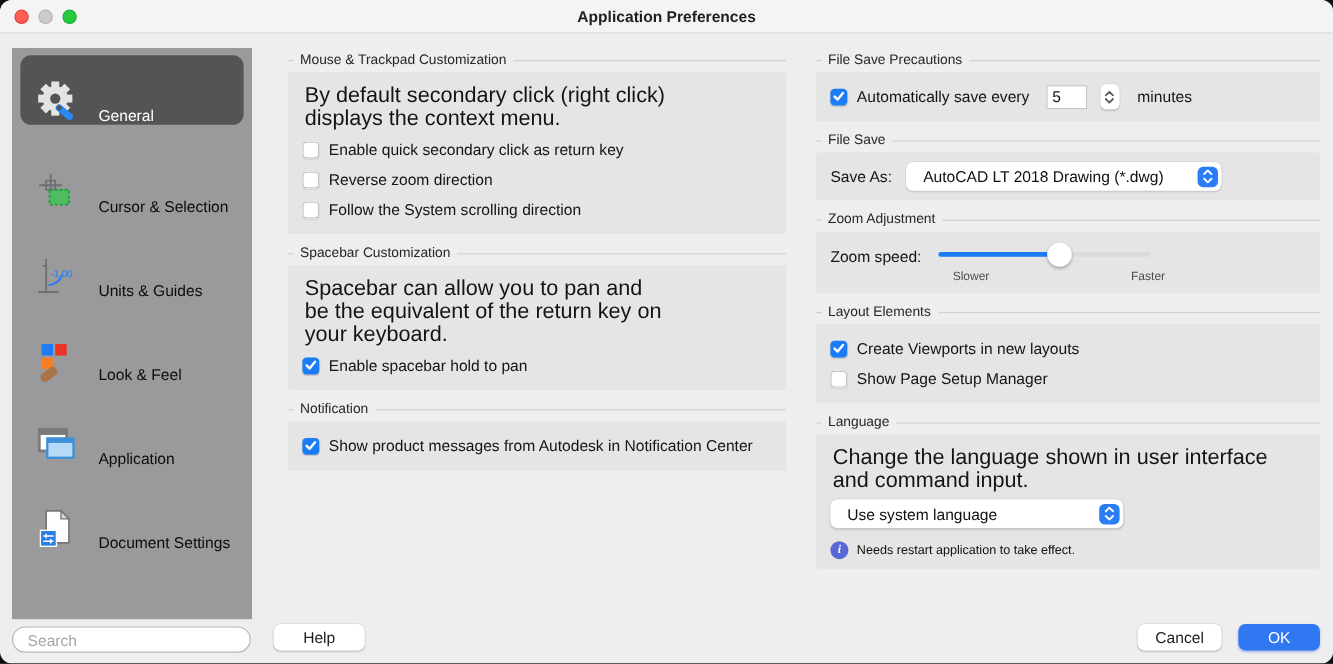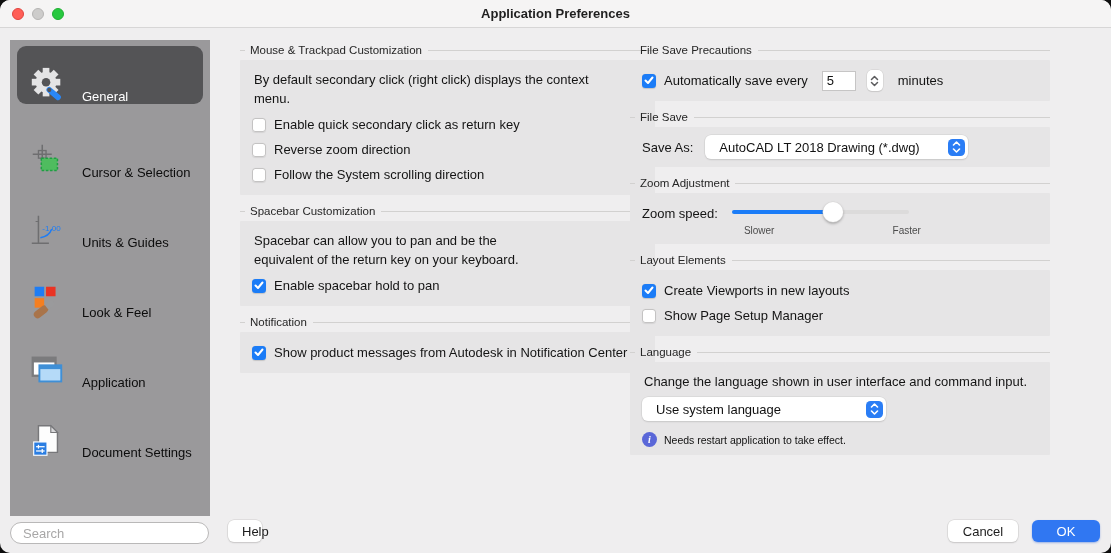--- a/index.html
+++ b/index.html
@@ -17,33 +17,33 @@
   .sidebar{position:absolute;left:10px;top:40px;width:200px;height:476px;background:#9a999b;}
   .sb-item{position:relative;height:70px;display:flex;align-items:flex-end;padding-left:18px;gap:16px;cursor:default;}
   .sb-item .label{font-size:13px;color:#0c0c0c;}
   .sb-item.selected{height:58px;margin:6px 7px;border-radius:9px;background:#545456;padding-left:11px;}
   .sb-item.selected .label{color:#ffffff;}
   .sb-icon{width:38px;height:38px;flex:0 0 38px;}
   
   .search{position:absolute;left:10px;top:522px;width:199px;height:22px;border-radius:11px;border:1px solid #b9b8b8;background:#ffffff;padding:0 12px;font-size:13px;color:#222;outline:none;}
   .search::placeholder{color:#a8a7a7;}
   .btn{position:absolute;top:520px;height:22px;border-radius:6px;border:none;font-size:13px;color:#1c1c1c;background:#ffffff;box-shadow:0 0 0 0.5px #cfcecd,0 1px 1.5px rgba(0,0,0,.18);padding:0 14px;}
-  .btn.help{left:228px;width:34px;text-align:center;}
+  .btn.help{left:228px;width:76px;text-align:center;}
   .btn.cancel{left:948px;width:70px;}
   .btn.ok{left:1032px;width:68px;background:#3077f2;color:#ffffff;box-shadow:0 1px 2px rgba(30,90,220,.4);}
   
   .col{position:absolute;top:42px;}
   .col.middle{left:240px;width:415px;}
-  .col.right{left:630px;width:420px;}
+  .col.right{left:680px;width:420px;}
   .group{margin-bottom:8px;}
   .group-head{display:flex;align-items:center;height:16px;font-size:11.5px;color:#262626;margin-bottom:2px;}
   .group-head::before{content:"";width:5px;height:1px;background:#d2d1d0;margin-right:5px;flex:0 0 auto;}
   .group-head::after{content:"";flex:1;height:1px;background:#d2d1d0;margin-left:6px;}
   .group-body{background:#e6e5e6;padding:8px 12px;border-radius:1px;}
-  .desc{font-size:13px;color:#141414;line-height:19px;margin:2px 0 4px 2px;}
+  .desc{font-size:18px;color:#141414;line-height:19px;margin:2px 0 4px 2px;}
   
   .cbrow{display:flex;align-items:center;gap:8px;height:25px;font-size:13px;color:#141414;}
   .cb{width:14px;height:14px;border-radius:3.5px;background:#fff;box-shadow:inset 0 0 0 1px #c4c3c3,0 .5px 1px rgba(0,0,0,.08);display:flex;align-items:center;justify-content:center;flex:0 0 14px;}
   .cb svg{opacity:0;}
   .cb.checked{background:#1b7cf7;box-shadow:0 .5px 1px rgba(0,0,0,.15);}
   .cb.checked svg{opacity:1;}
   
   .inline{display:flex;align-items:center;font-size:13px;color:#141414;}
   .numfield{width:34px;height:20px;border:1px solid #c6c5c5;background:#fff;font-size:13px;padding:0 4px;margin:0 3px 0 6px;outline:none;color:#111;}
   .stepper{width:16px;height:21px;background:#fff;border-radius:5px;box-shadow:0 0 0 0.5px #cfcecd,0 1px 1px rgba(0,0,0,.15);display:flex;flex-direction:column;align-items:center;justify-content:center;margin-right:7px;}

